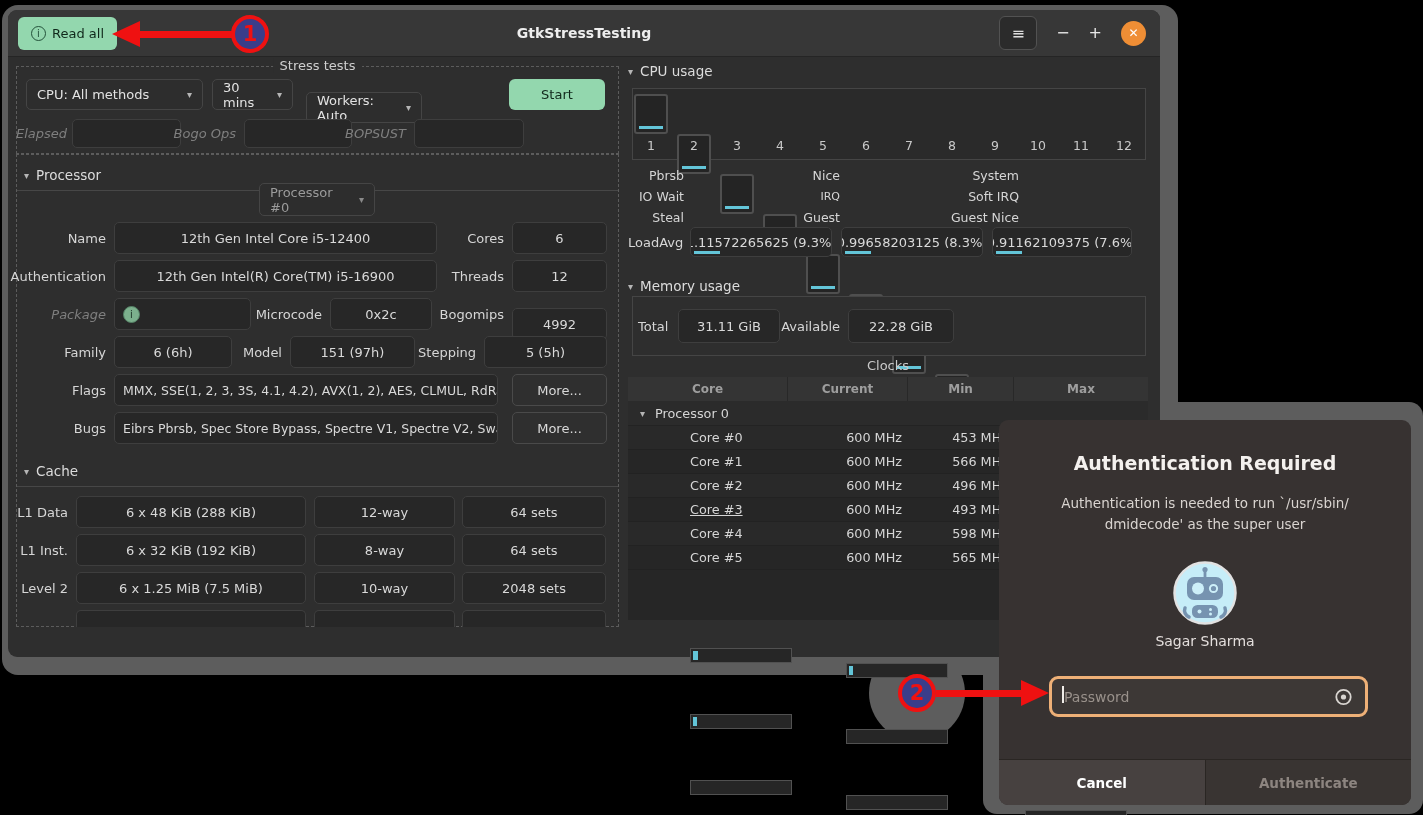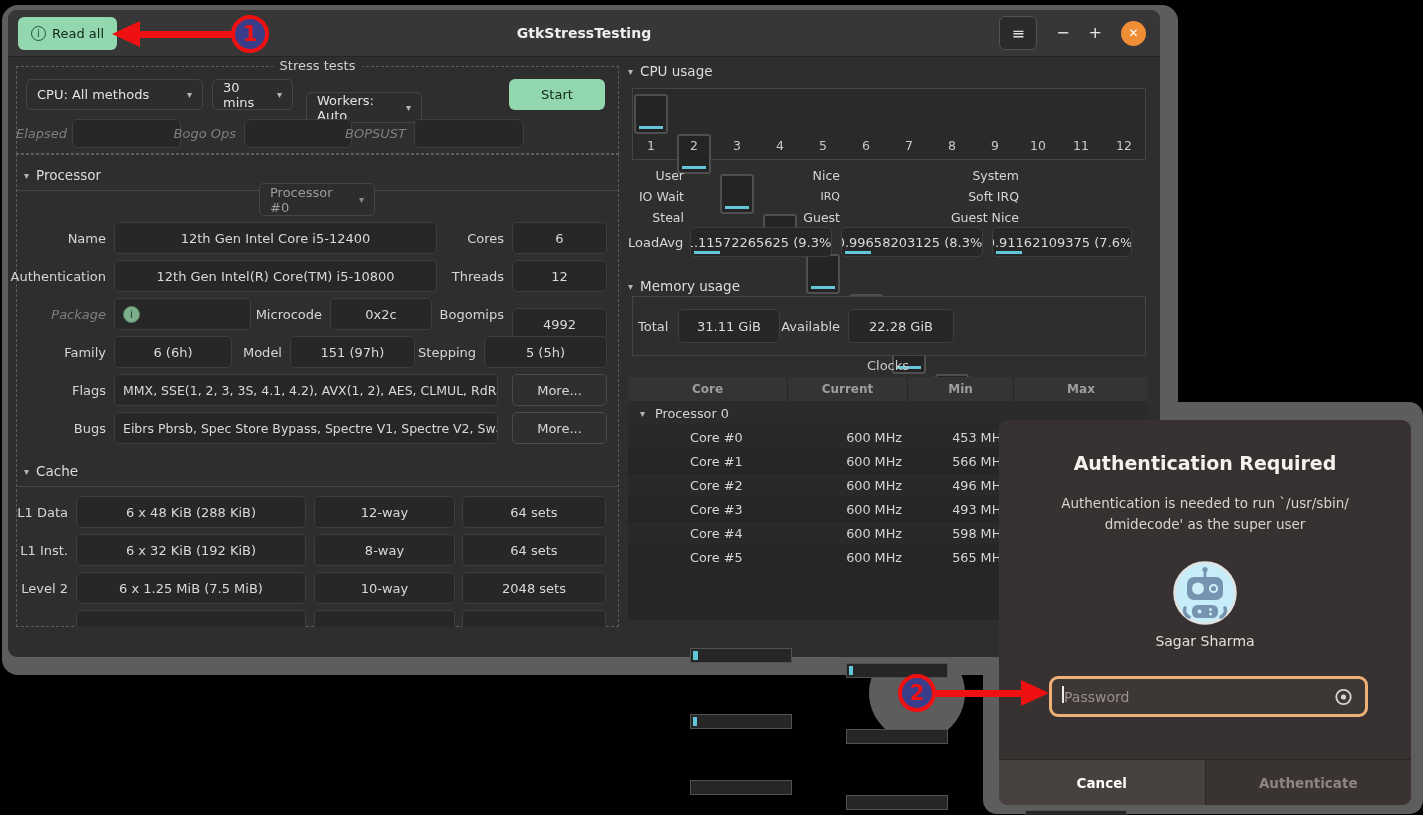--- a/index.html
+++ b/index.html
@@ -145,21 +145,21 @@
     <span>Processor #0</span>
     <span class="chev" style="color:#8a8a8a;">▾</span>
   </div>
 
   <div class="c lbl" style="left:10px;top:222px;width:96px;height:32px;">Name</div>
   <div class="c fld" style="left:114px;top:222px;width:323px;height:32px;">12th Gen Intel Core i5-12400</div>
   <div class="c lbl" style="left:440px;top:222px;width:64px;height:32px;">Cores</div>
   <div class="c fld" style="left:512px;top:222px;width:95px;height:32px;">6</div>
 
   <div class="c lbl" style="left:10px;top:260px;width:96px;height:32px;">Authentication</div>
-  <div class="c fld" style="left:114px;top:260px;width:323px;height:32px;">12th Gen Intel(R) Core(TM) i5-10800</div>
+  <div class="c fld" style="left:114px;top:260px;width:323px;height:32px;">12th Gen Intel(R) Core(TM) i5-16900</div>
   <div class="c lbl" style="left:430px;top:260px;width:74px;height:32px;">Threads</div>
   <div class="c fld" style="left:512px;top:260px;width:95px;height:32px;">12</div>
 
   <div class="c lbl dim" style="left:10px;top:298px;width:96px;height:32px;">Package</div>
   <div class="c fld" style="left:114px;top:298px;width:137px;height:32px;justify-content:flex-start;padding-left:8px;">
     <span class="pkg-dot">i</span>
   </div>
   <div class="c lbl" style="left:244px;top:298px;width:78px;height:32px;">Microcode</div>
   <div class="c fld" style="left:330px;top:298px;width:102px;height:32px;">0x2c</div>
   <div class="c lbl" style="left:424px;top:298px;width:80px;height:32px;">Bogomips</div>
@@ -254,21 +254,21 @@
   <div class="c num" style="left:763px;top:138px;width:34px;">4</div>
   <div class="c num" style="left:806px;top:138px;width:34px;">5</div>
   <div class="c num" style="left:849px;top:138px;width:34px;">6</div>
   <div class="c num" style="left:892px;top:138px;width:34px;">7</div>
   <div class="c num" style="left:935px;top:138px;width:34px;">8</div>
   <div class="c num" style="left:978px;top:138px;width:34px;">9</div>
   <div class="c num" style="left:1021px;top:138px;width:34px;">10</div>
   <div class="c num" style="left:1064px;top:138px;width:34px;">11</div>
   <div class="c num" style="left:1107px;top:138px;width:34px;">12</div>
 
-  <div class="c lbl" style="left:560px;top:168px;width:124px;height:15px;font-size:12.5px;">User</div>
+  <div class="c lbl" style="left:560px;top:168px;width:124px;height:15px;font-size:12.5px;">Pbrsb</div>
   <div class="c meter" style="left:690px;top:168px;width:102px;height:15px;">
       <div class="fill" style="width: 5%;"></div>
     </div>
   <div class="c lbl" style="left:726px;top:168px;width:114px;height:15px;font-size:12.5px;">Nice</div>
   <div class="c meter" style="left:846px;top:168px;width:102px;height:15px;">
       <div class="fill" style="width: 4%;"></div>
     </div>
   <div class="c lbl" style="left:891px;top:168px;width:128px;height:15px;font-size:12.5px;">System</div>
   <div class="c meter" style="left:1025px;top:168px;width:102px;height:15px;">
       <div class="fill" style="width: 5%;"></div>
@@ -352,21 +352,21 @@
   <div class="c trow" style="left:628px;top:450px;width:520px;height:24px;background:#262626;border-bottom:1px solid #222;">
     <span style="margin-left:62px;">Core #1</span>
     <span class="rtxt" style="position:absolute;left:160px;width:114px;">600 MHz</span>
     <span class="rtxt" style="position:absolute;left:280px;width:100px;">566 MHz</span>
   </div>
   <div class="c trow" style="left:628px;top:474px;width:520px;height:24px;background:#292929;border-bottom:1px solid #222;">
     <span style="margin-left:62px;">Core #2</span>
     <span class="rtxt" style="position:absolute;left:160px;width:114px;">600 MHz</span>
     <span class="rtxt" style="position:absolute;left:280px;width:100px;">496 MHz</span>
   </div>
-  <div class="c trow" style="left:628px;top:498px;width:520px;height:24px;background:#262626;border-bottom:1px solid #222;">
+  <div class="c trow" style="left:628px;top:498px;width:520px;height:24px;background:#262626;border-bottom:1px solid #222;text-decoration:underline;">
     <span style="margin-left:62px;">Core #3</span>
     <span class="rtxt" style="position:absolute;left:160px;width:114px;">600 MHz</span>
     <span class="rtxt" style="position:absolute;left:280px;width:100px;">493 MHz</span>
   </div>
   <div class="c trow" style="left:628px;top:522px;width:520px;height:24px;background:#292929;border-bottom:1px solid #222;">
     <span style="margin-left:62px;">Core #4</span>
     <span class="rtxt" style="position:absolute;left:160px;width:114px;">600 MHz</span>
     <span class="rtxt" style="position:absolute;left:280px;width:100px;">598 MHz</span>
   </div>
   <div class="c trow" style="left:628px;top:546px;width:520px;height:24px;background:#262626;border-bottom:1px solid #222;">

